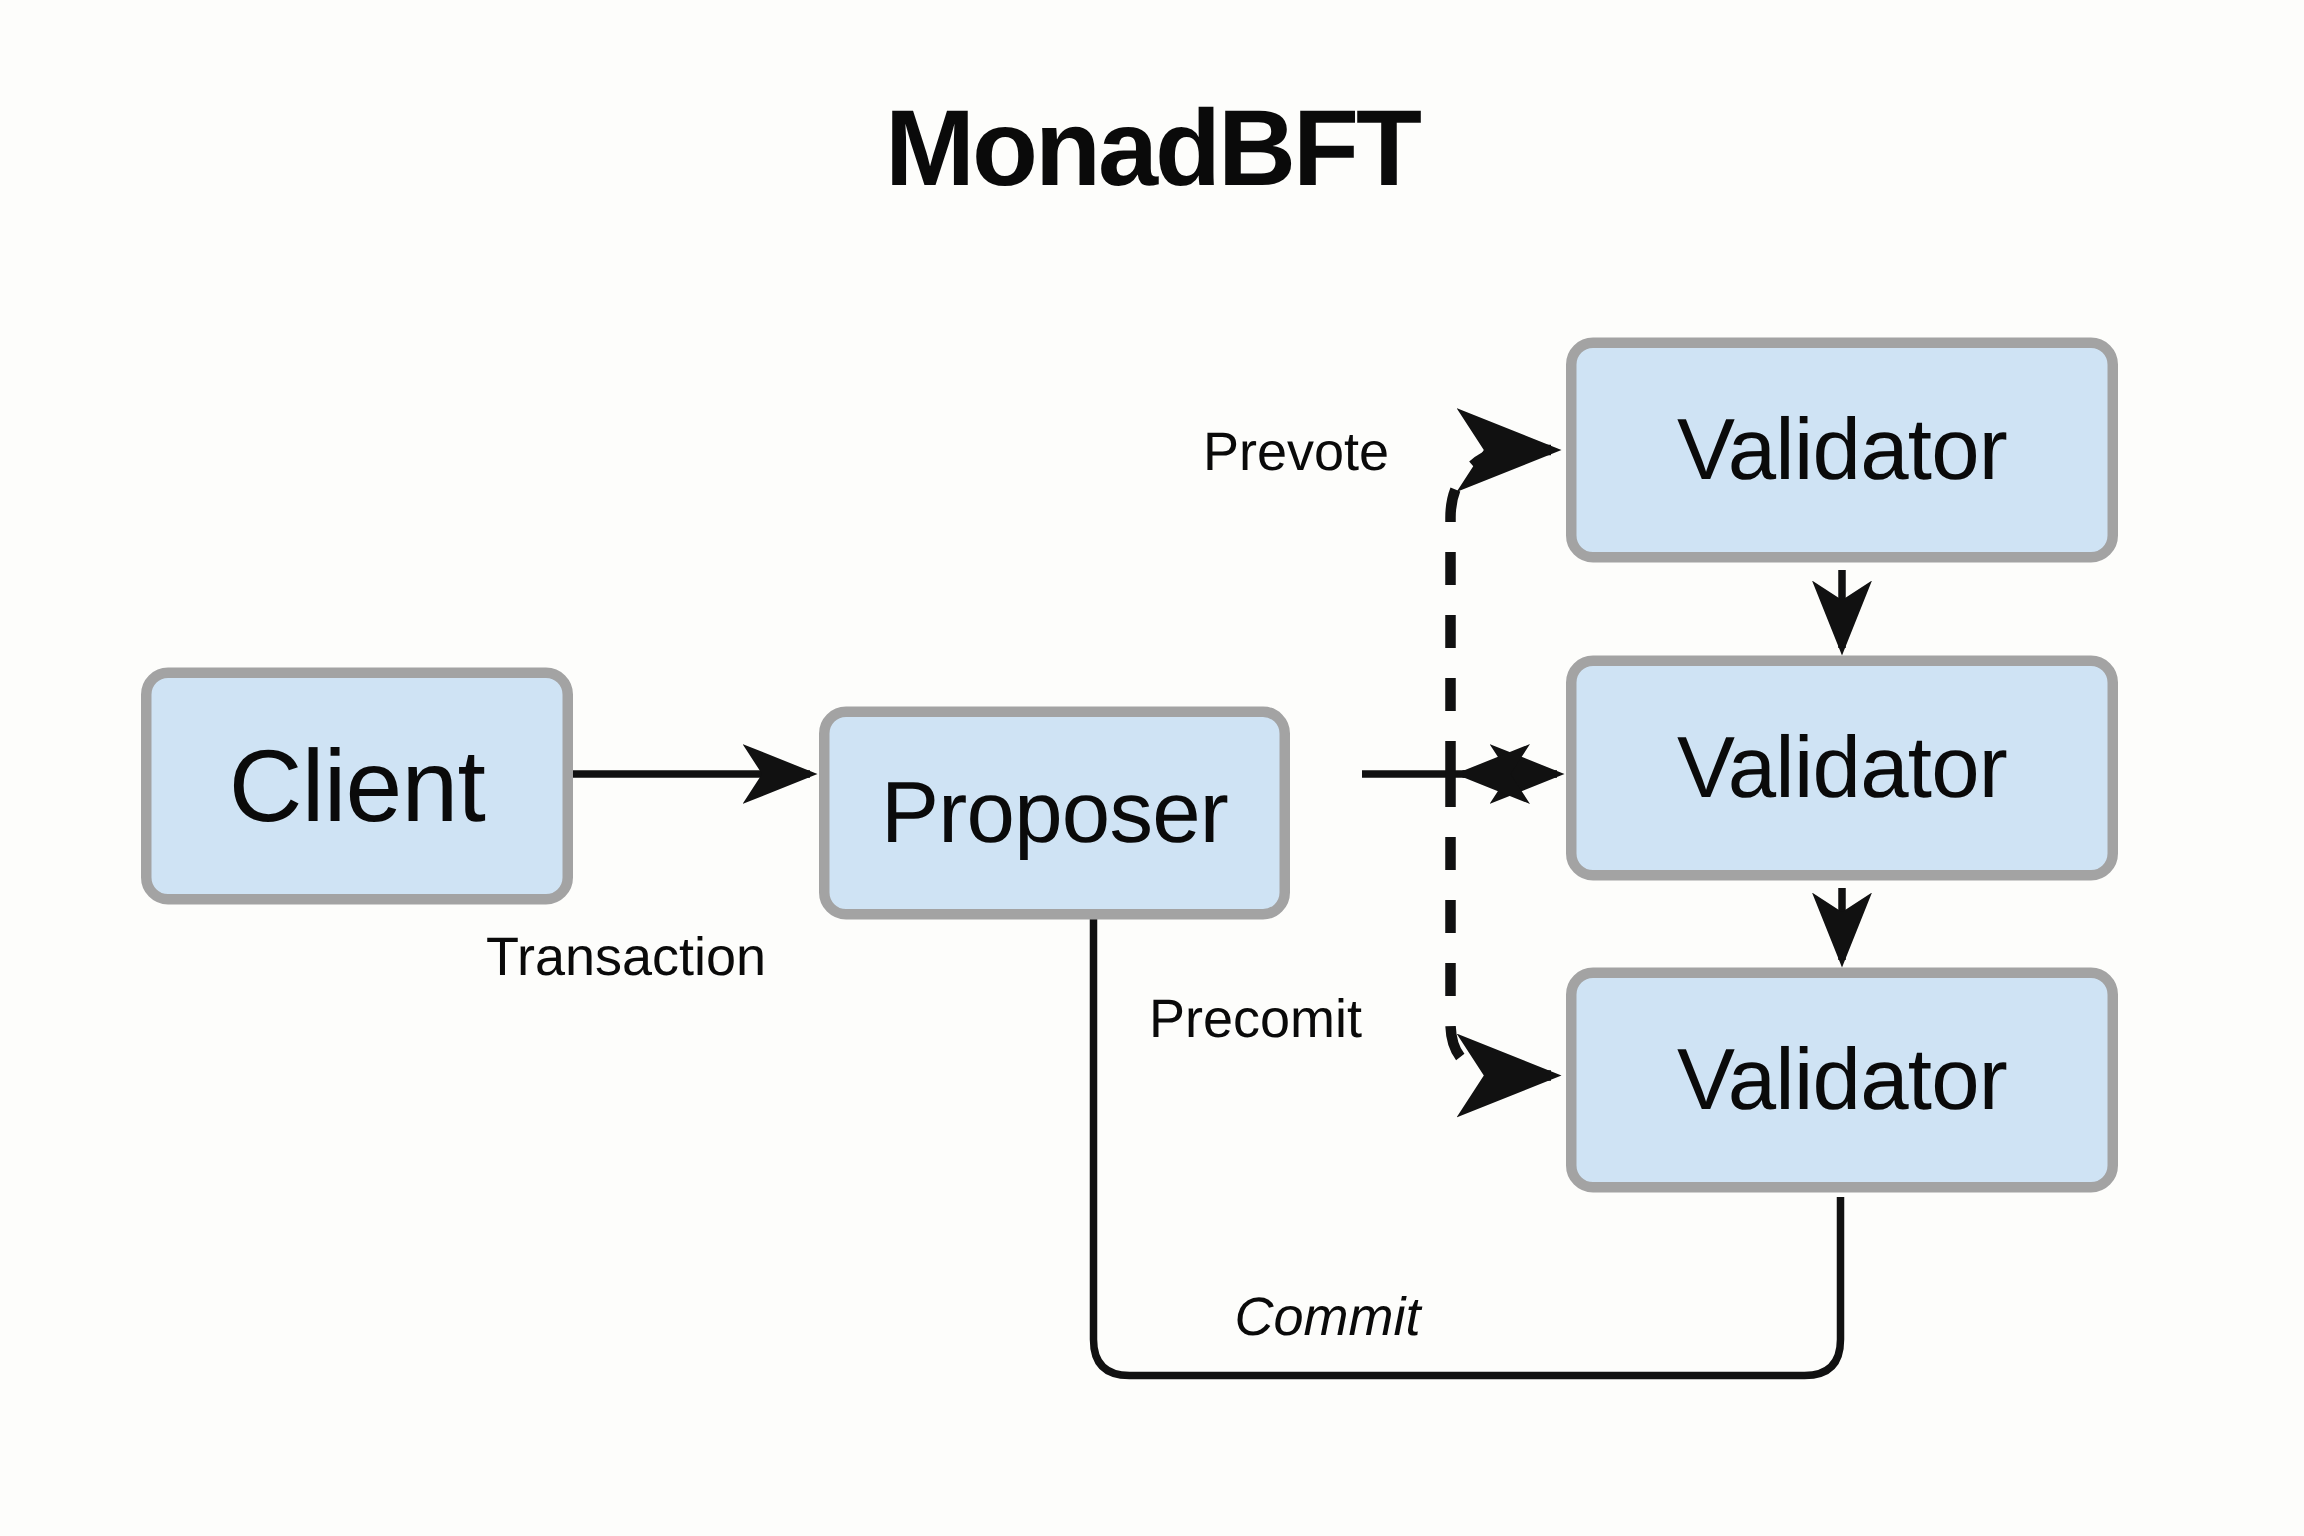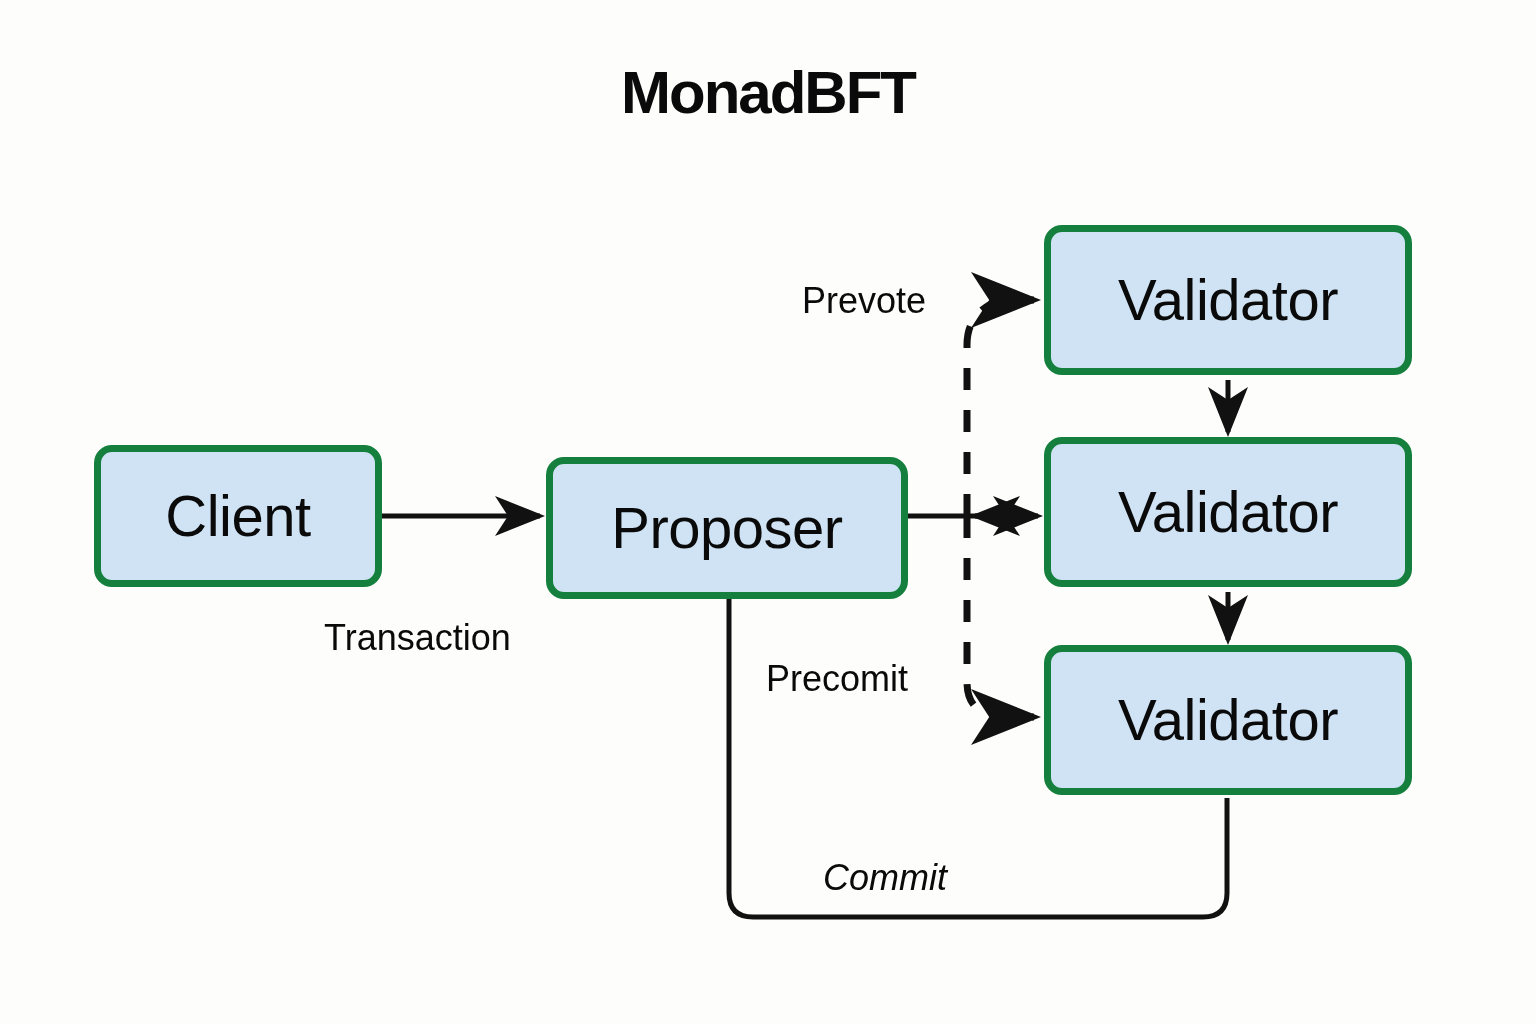--- a/index.html
+++ b/index.html
@@ -20,41 +20,41 @@
     position: absolute;
     left: 0;
     top: 0;
     width: 1536px;
     height: 1024px;
   }
   .node-box {
     position: absolute;
     box-sizing: border-box;
     background: #cfe3f4;
-    border: 7px solid #15803d;
+    border: 7px solid #a3a3a3;
     border-radius: 18px;
     display: flex;
     align-items: center;
     justify-content: center;
     color: #0a0a0a;
     font-weight: 400;
     letter-spacing: -0.5px;
     z-index: 3;
   }
   .node-label {
     line-height: 1;
     white-space: nowrap;
   }
   #page-title {
     position: absolute;
     left: 0;
     top: 58px;
     width: 1536px;
     text-align: center;
-    font-size: 60px;
+    font-size: 72px;
     font-weight: bold;
     color: #0a0a0a;
     letter-spacing: -2px;
     z-index: 4;
   }
   .edge-label {
     position: absolute;
     color: #0a0a0a;
     font-size: 36px;
     white-space: nowrap;
@@ -89,25 +89,25 @@
 
     <path d="M 967,516 L 967,682 Q 967,714 1000,717 L 1034,717" fill="none" stroke="#111111" stroke-width="7" stroke-dasharray="22 20" stroke-linecap="butt" marker-end="url(#arrowhead)"></path>
 
     <line x1="1228" y1="380" x2="1228" y2="432" stroke="#111111" stroke-width="5" marker-end="url(#arrowhead)"></line>
 
     <line x1="1228" y1="592" x2="1228" y2="640" stroke="#111111" stroke-width="5" marker-end="url(#arrowhead)"></line>
 
     <path d="M 729,588 L 729,893 Q 729,917 753,917 L 1203,917 Q 1227,917 1227,893 L 1227,798" fill="none" stroke="#111111" stroke-width="5" stroke-linecap="butt"></path>
   </svg>
 
-  <div class="node-box" style="left:94px; top:445px; width:288px; height:142px; font-size:58px;">
+  <div class="node-box" style="left:94px; top:445px; width:288px; height:158px; font-size:68px;">
     <span class="node-label">Client</span>
   </div>
 
-  <div class="node-box" style="left:546px; top:457px; width:362px; height:142px; font-size:58px;">
+  <div class="node-box" style="left:546px; top:471px; width:314px; height:142px; font-size:58px;">
     <span class="node-label">Proposer</span>
   </div>
 
   <div class="node-box" style="left:1044px; top:225px; width:368px; height:150px; font-size:58px;">
     <span class="node-label">Validator</span>
   </div>
 
   <div class="node-box" style="left:1044px; top:437px; width:368px; height:150px; font-size:58px;">
     <span class="node-label">Validator</span>
   </div>

